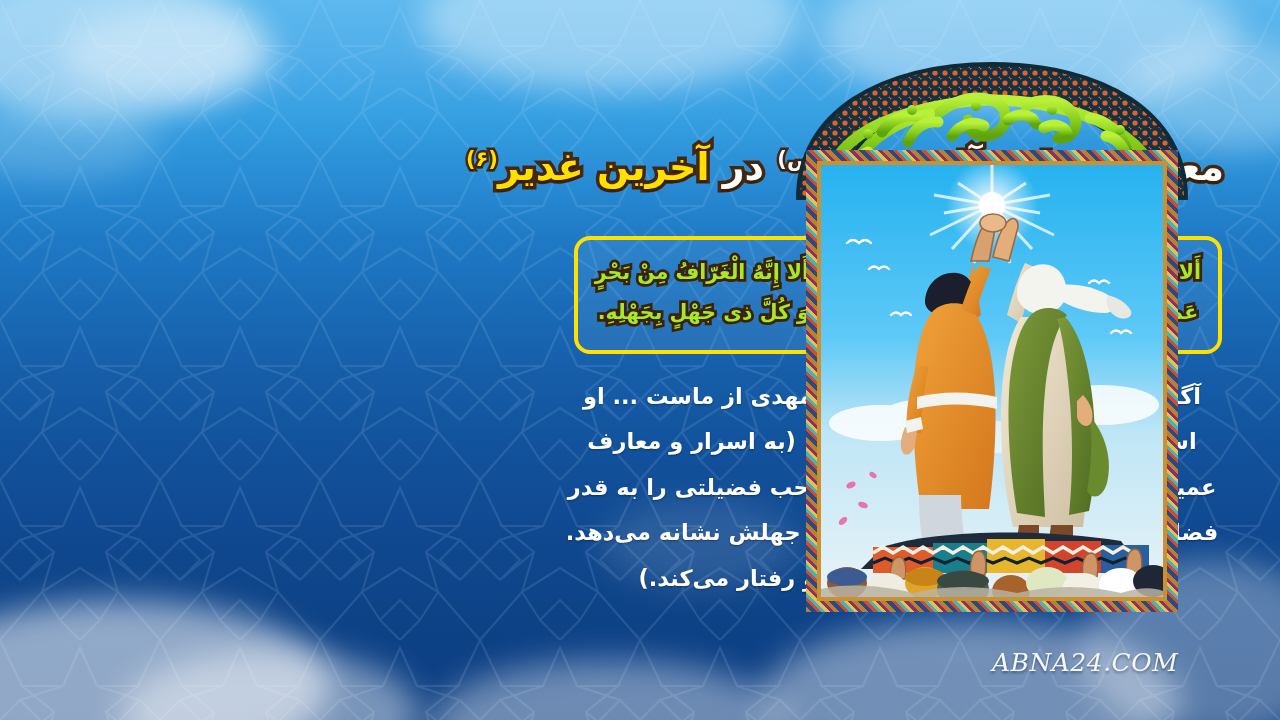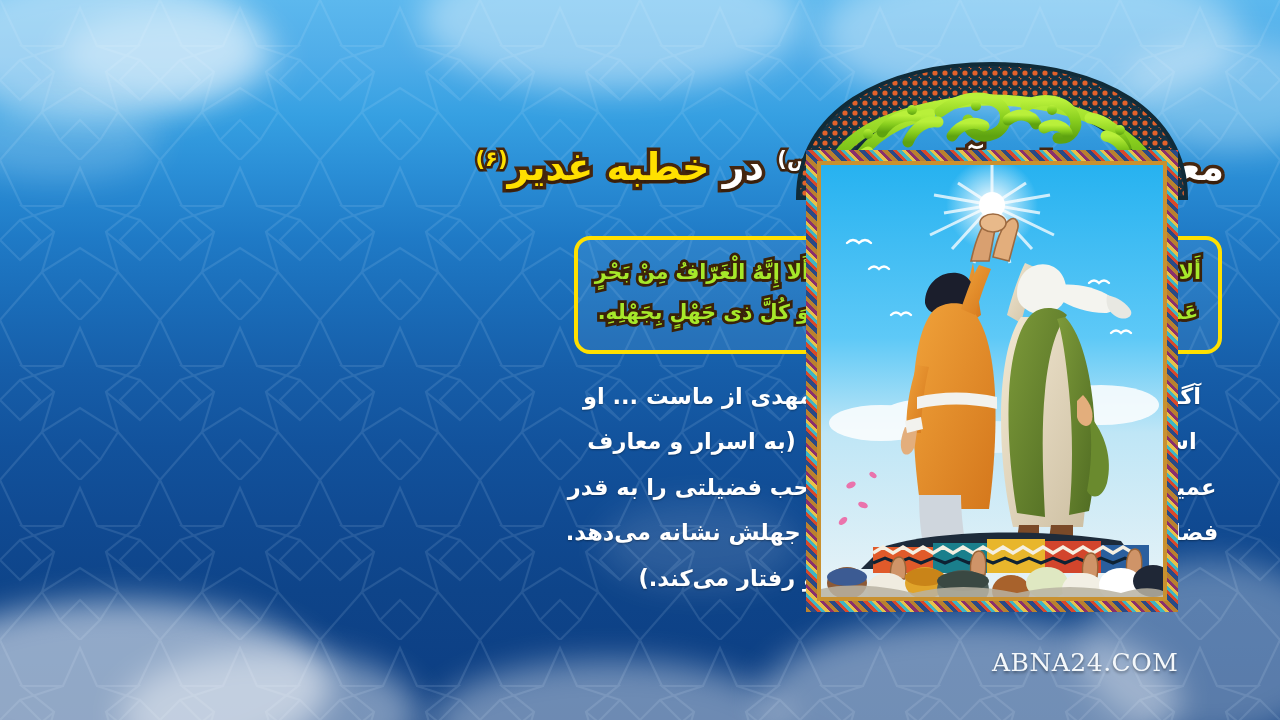--- a/index.html
+++ b/index.html
@@ -173,20 +173,21 @@
   }
   .watermark-pos {
     position: absolute;
     left: 992px;
     top: 648px;
     font-family: "DejaVu Serif", serif;
     font-size: 25px;
     letter-spacing: .5px;
     color: #f4f8fb;
     text-shadow: 0 2px 3px rgba(0,0,0,.4);
+    font-style: italic;
   }
 
   svg { display: block; }
 </style>
 </head>
 <body>
 
 <div id="poster">
 
   <svg class="pattern" width="1280" height="720" viewBox="0 0 1280 720" aria-hidden="true">
@@ -216,21 +217,21 @@
 
   <div class="cloud soft" style="left:-90px; top:600px; width:420px; height:170px; background:rgba(255,255,255,.55);"></div>
   <div class="cloud soft" style="left:120px; top:650px; width:300px; height:130px; background:rgba(255,255,255,.45);"></div>
   <div class="cloud soft" style="left:430px; top:660px; width:360px; height:130px; background:rgba(255,255,255,.40);"></div>
   <div class="cloud soft" style="left:760px; top:620px; width:420px; height:160px; background:rgba(255,255,255,.42);"></div>
   <div class="cloud soft" style="left:1080px; top:560px; width:260px; height:180px; background:rgba(255,255,255,.32);"></div>
   <div class="cloud soft" style="left:600px; top:500px; width:200px; height:90px; background:rgba(255,255,255,.12);"></div>
 
   <div class="title-wrap">
     <span class="title">
-      <span>معرفی قائم آل محمد</span><span class="sup">(ص)</span><span> در </span><span class="hl">خطبه غدیر</span><span class="sup hl">(۶)</span>
+      <span>معرفی قائم آل محمد</span><span class="sup">(ص)</span><span> در </span><span class="hl">آخرین غدیر</span><span class="sup hl">(۶)</span>
     </span>
   </div>
 
   <div class="quote-box">
     <div class="quote-text">
       <div>أَلا إِنَّ خاتَمَ الْأَئِمَةِ مِنَّا الْقائِمَ الْمَهْدِى ... أَلا إِنَّهُ الْغَرّافُ مِنْ بَحْرٍ</div>
       <div>عَمیقٍ. أَلا إِنَّهُ یَسِمُ كُلَّ ذى فَضْلٍ بِفَضْلِهِ وَ كُلَّ ذى جَهْلٍ بِجَهْلِهِ.</div>
     </div>
   </div>
 

